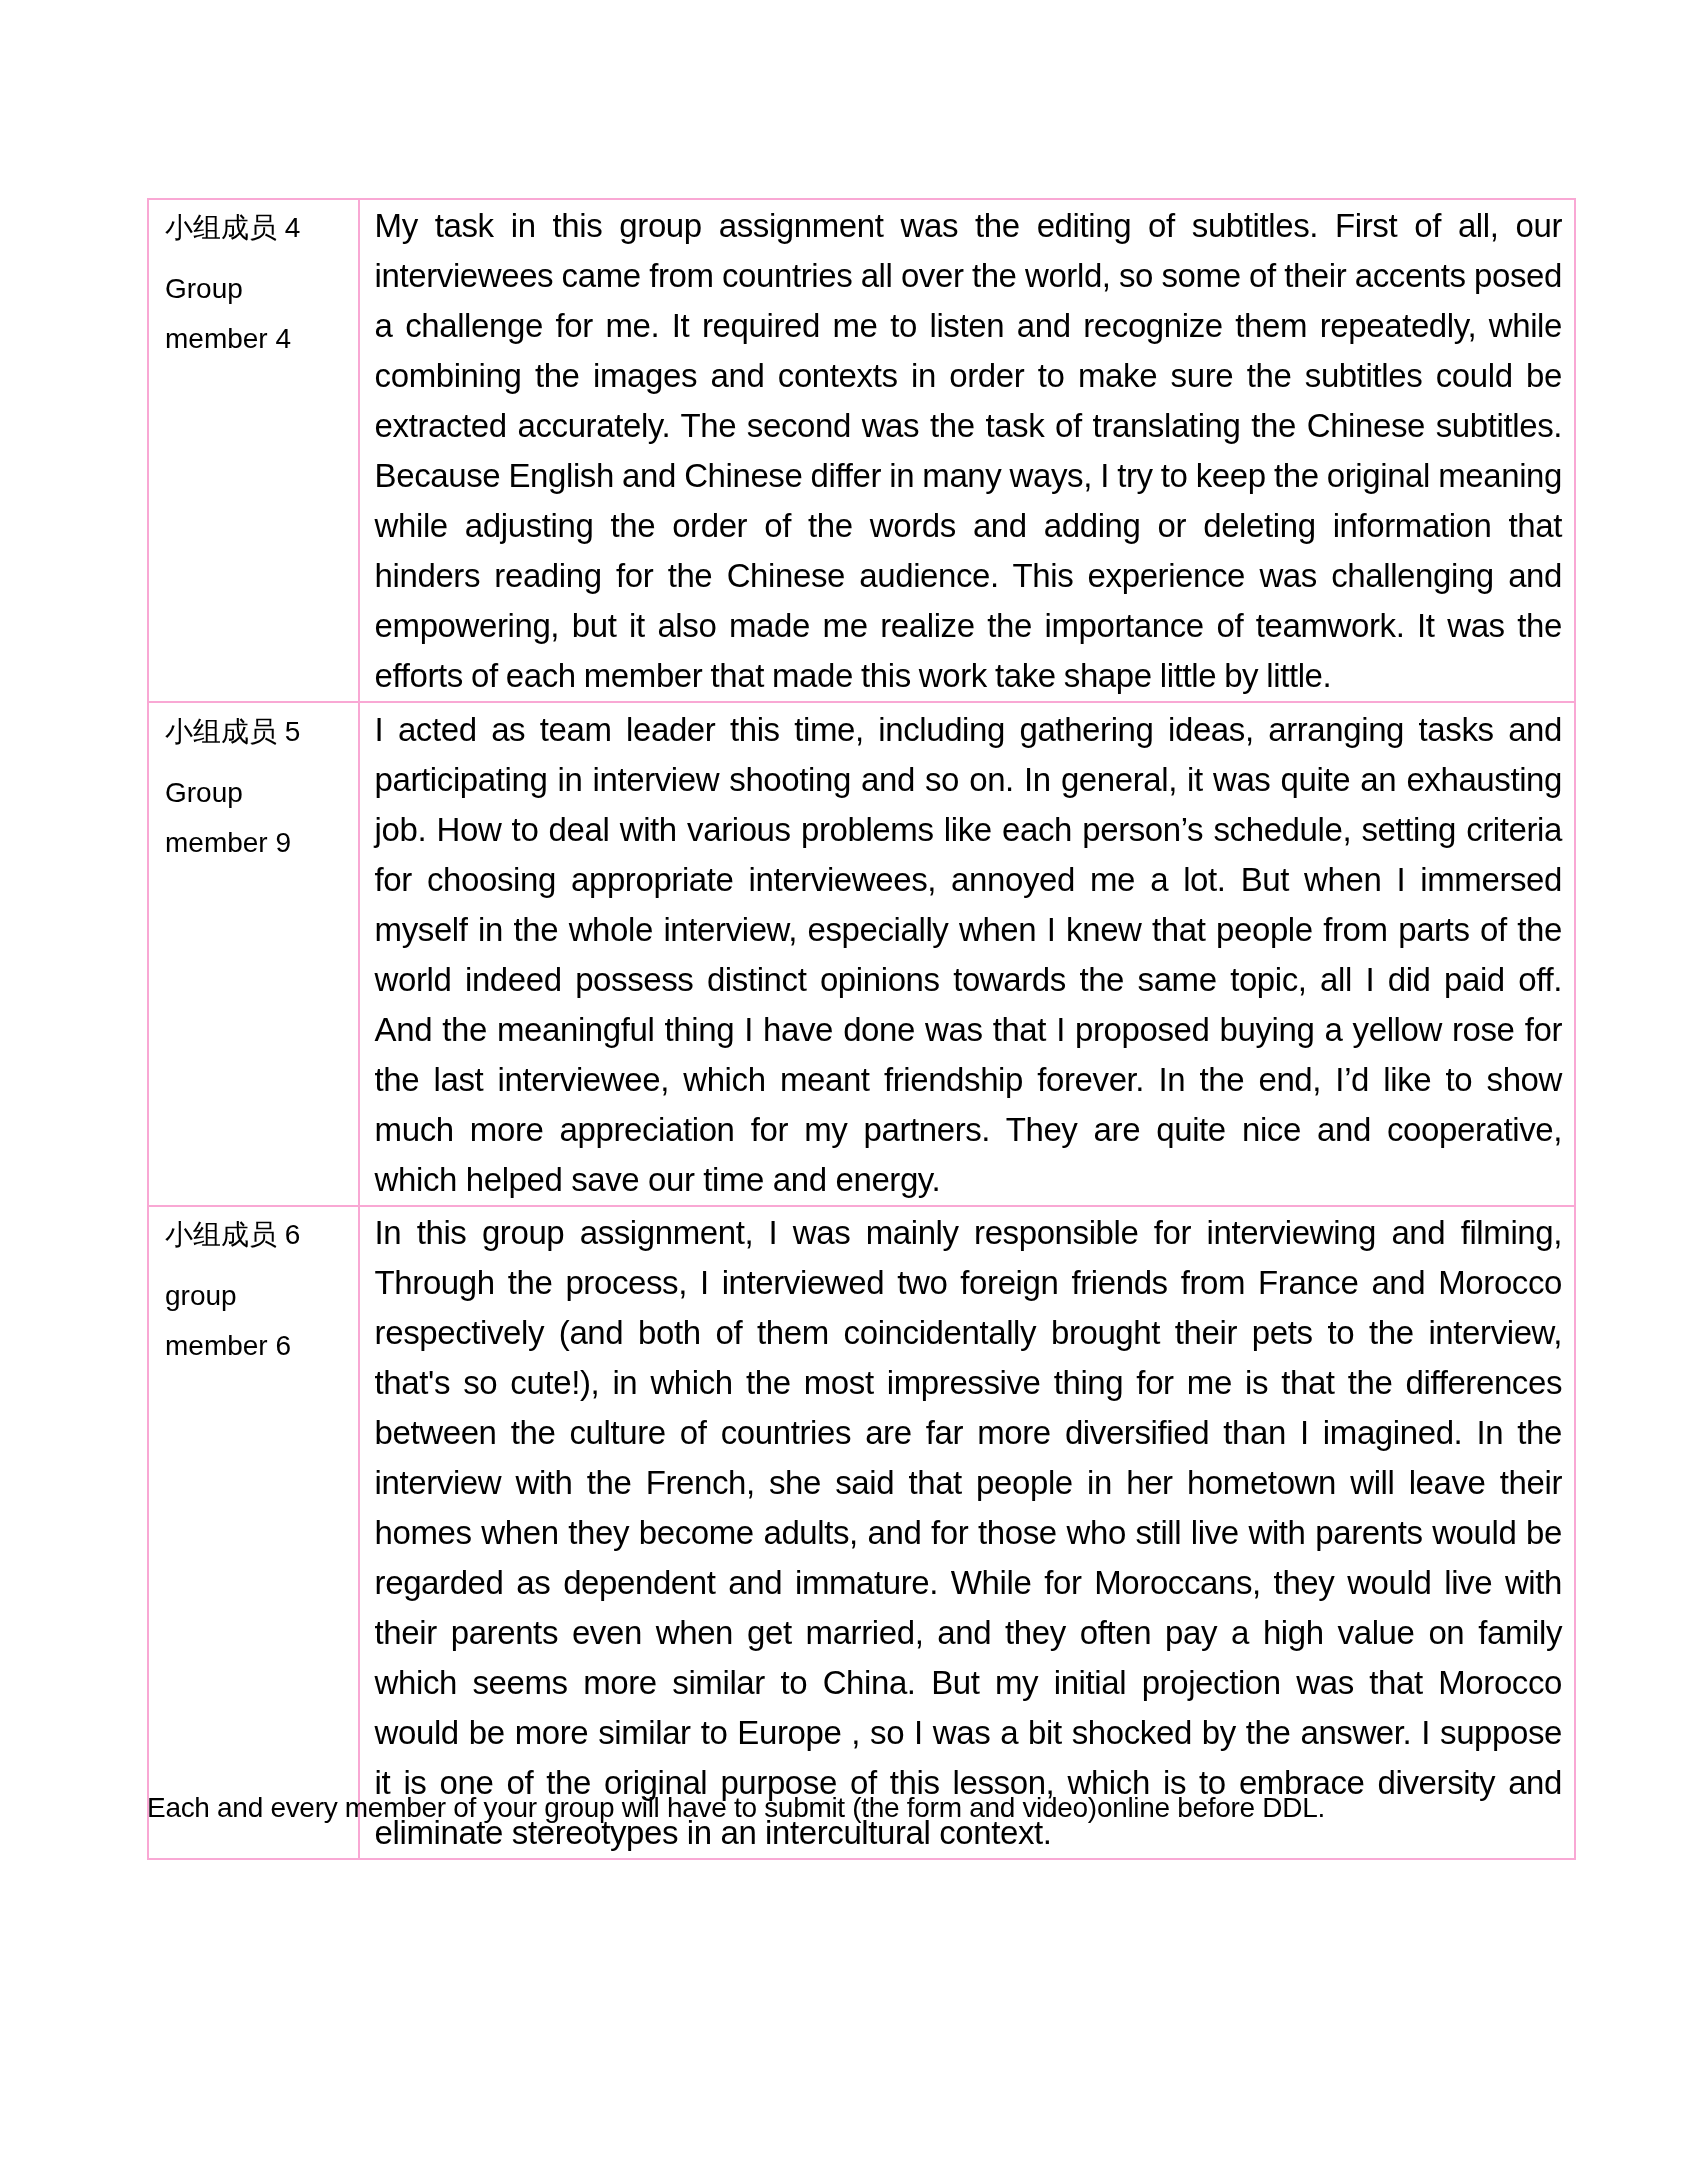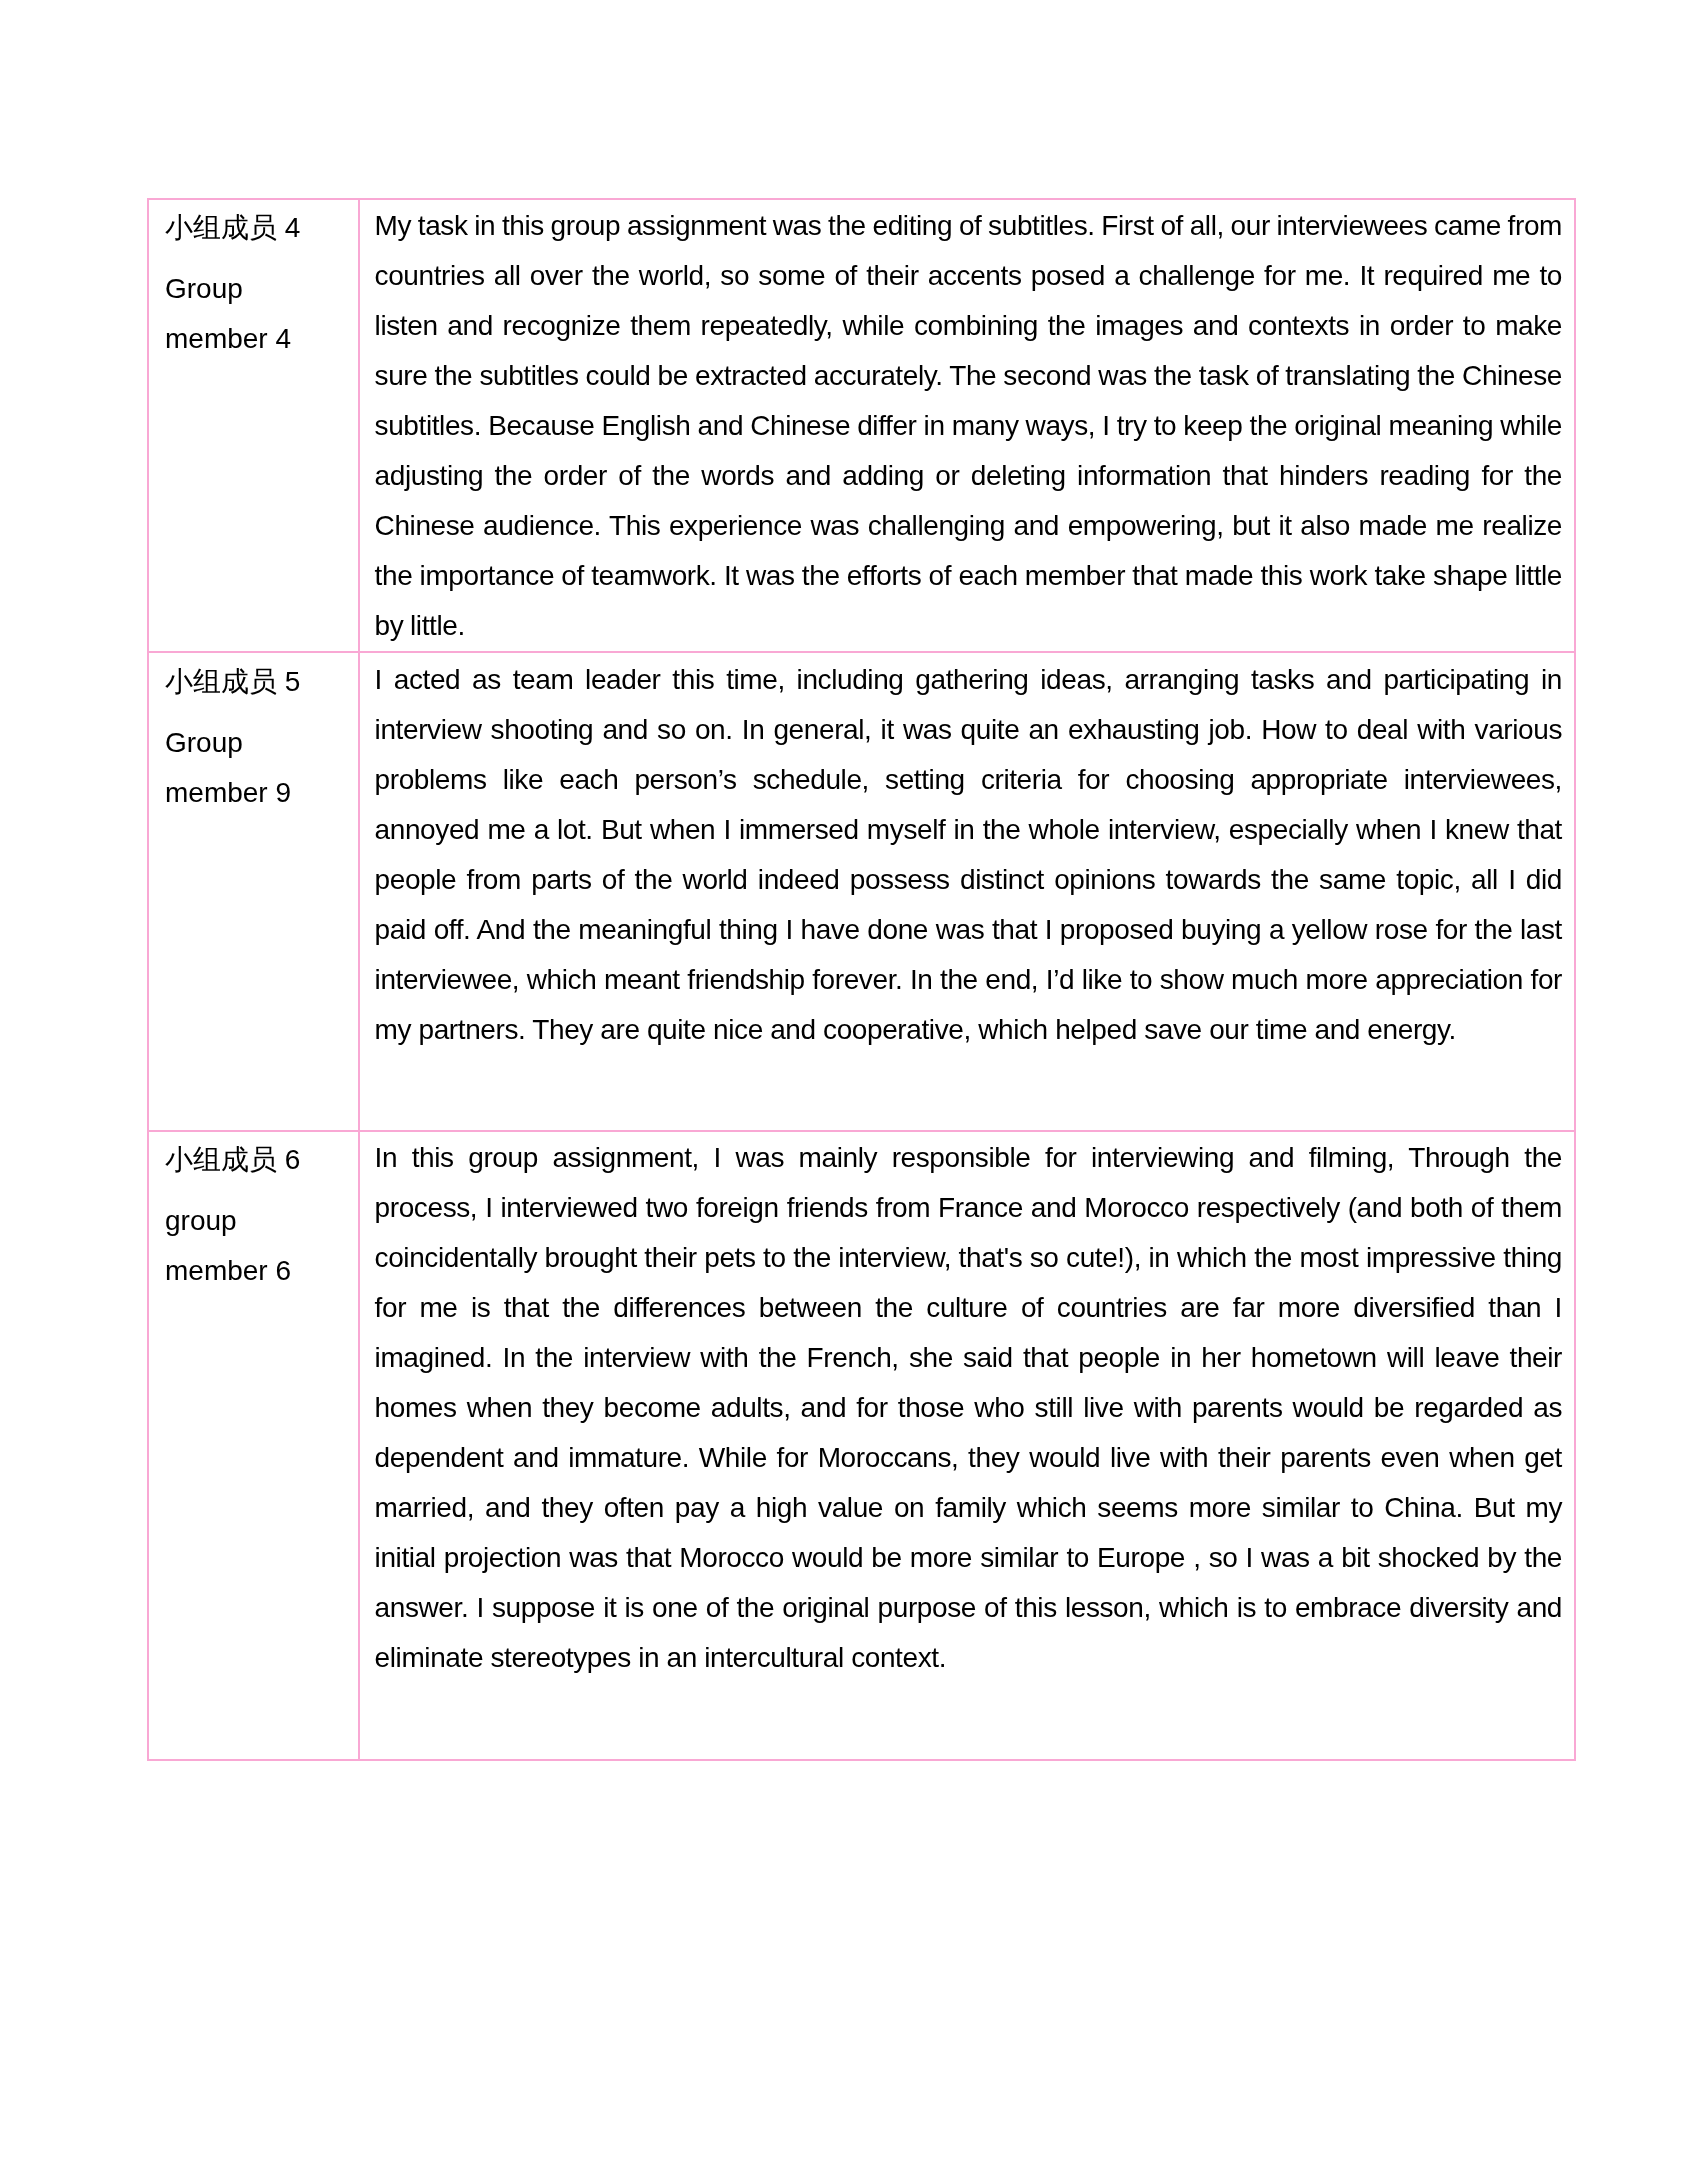--- a/index.html
+++ b/index.html
@@ -46,21 +46,21 @@
     td.label-cell .en {
       display: block;
       line-height: 50px;
       margin-top: 13.2px;
     }
     td.label-cell .en span {
       display: block;
     }
     td.text-cell {
       padding: 1.3px 12px 0 14.6px !important;
-      font-size: 28px;
+      font-size: 33px;
       line-height: 50px;
       text-align: justify;
       letter-spacing: -0.4px;
     }
     tr.row-4 td { height: 446px; }
     tr.row-5 td { height: 471px; border-radius: 30px; }
     tr.row-6 td { height: 622px; }
     .tight { letter-spacing: -0.9px; word-spacing: -0.7px; }
     .notes {
       position: absolute;
@@ -106,16 +106,17 @@
             <span>group</span>
             <span>member 6</span>
           </span>
         </td>
         <td class="text-cell">In this group assignment, I was mainly responsible for interviewing and filming, Through the process, I interviewed two foreign friends from France and Morocco respectively (and both of them coincidentally brought their pets to the interview, that's so cute!), in which the most impressive thing for me is that the differences between the culture of countries are far more diversified than I imagined. In the interview with the French, she said that people in her hometown will leave their homes when they become adults, and for those who still live with parents would be regarded as dependent and immature. While for Moroccans, they would live with their parents even when get married, and they often pay a high value on family which seems more similar to China. But my initial projection was that Morocco would be more similar to Europe , so I was a bit shocked by the answer. I suppose it is one of the original purpose of this lesson, which is to embrace diversity and eliminate stereotypes in an intercultural context.</td>
       </tr>
     </tbody>
   </table>
 
   <div class="notes">
+    <p>Each and every member of your group will have to submit (the form and video)online before DDL.</p>
   </div>
 
 </div>
 
 
 </body></html>

